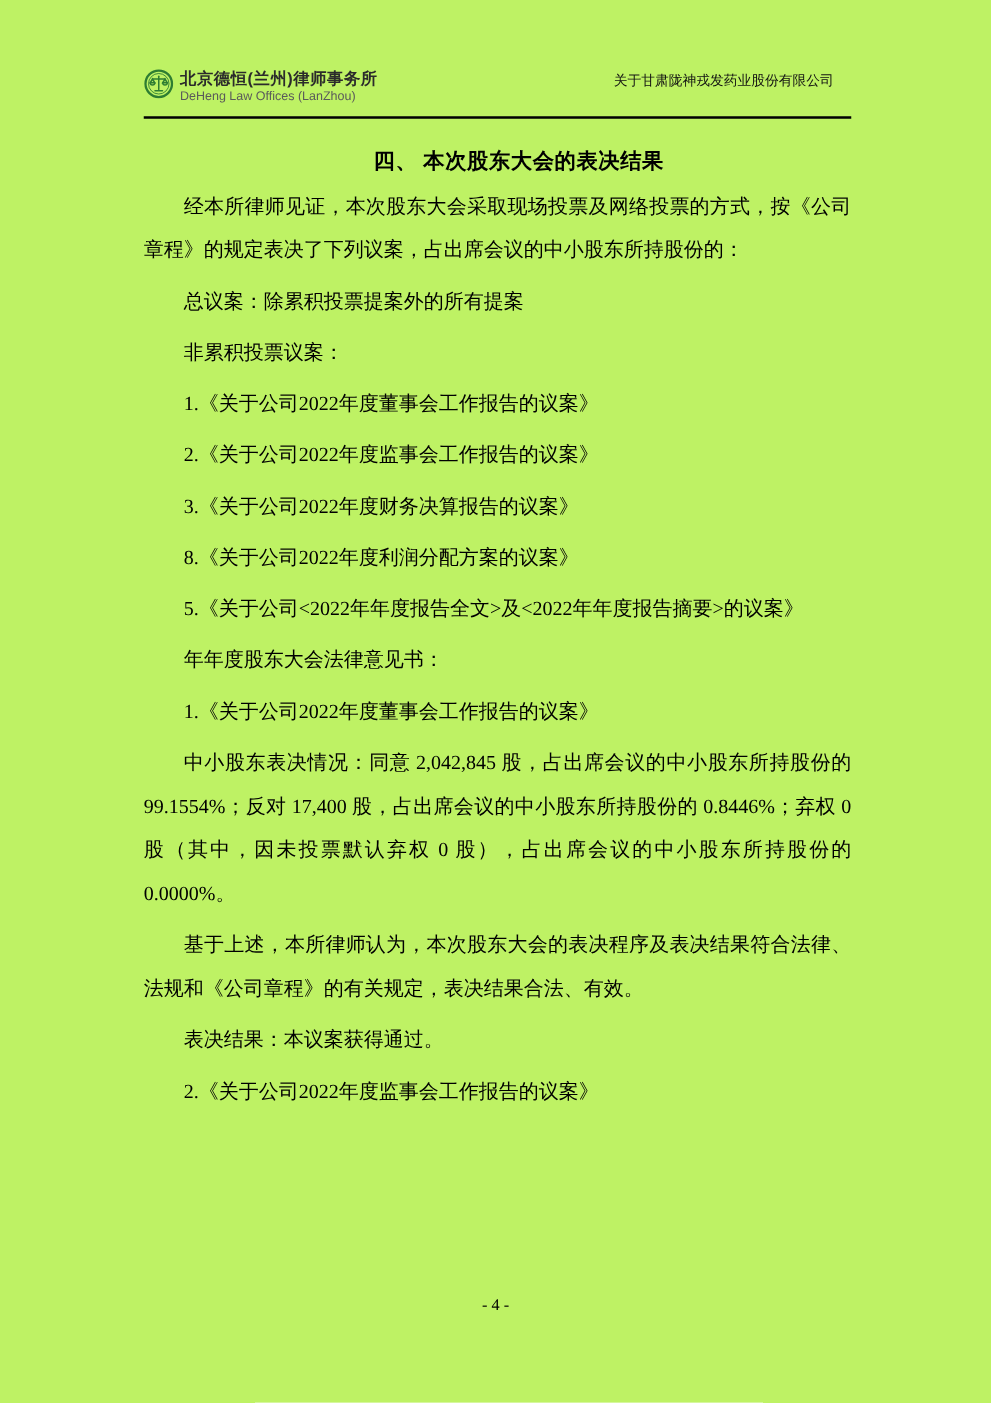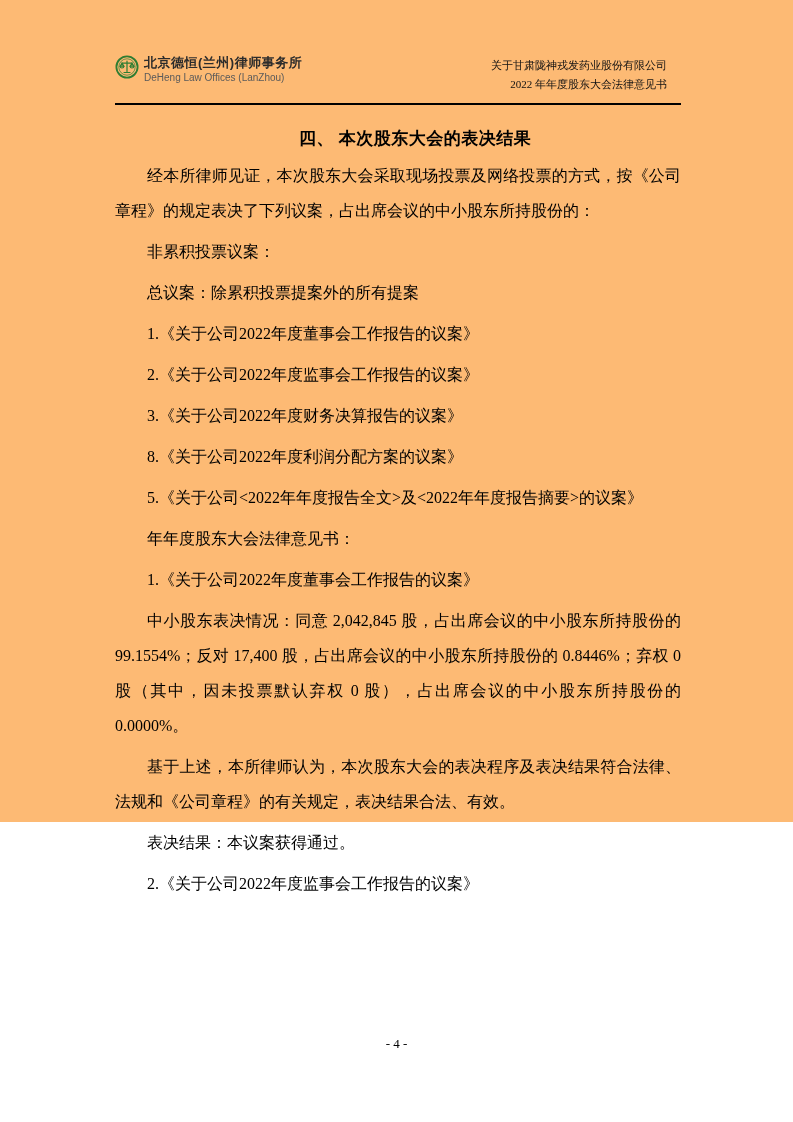--- a/index.html
+++ b/index.html
@@ -5,24 +5,24 @@
   * { margin: 0; padding: 0; box-sizing: border-box; }
   html, body { background: #ffffff; }
   body {
     width: 793px; height: 1122px;
     font-family: "Liberation Serif", serif;
     color: #000000;
     position: relative;
     overflow: hidden;
   }
   .page {
-    width: 793px; height: 822px;
+    width: 793px; height: 1122px;
     padding: 54px 112px 0 115px;
     position: relative;
-    background: #fdba74;
+    background: #bef264;
   }
   
   .header {
     display: flex;
     justify-content: space-between;
     align-items: flex-start;
     border-bottom: 2px solid #000000;
     padding-bottom: 9px;
   }
   .header-left { display: flex; align-items: flex-start; gap: 5px; }
@@ -92,29 +92,28 @@
           </g>
         </svg>
       </span>
       <div class="firm-names">
         <span class="firm-cn">北京德恒(兰州)律师事务所</span>
         <span class="firm-en">DeHeng Law Offices (LanZhou)</span>
       </div>
     </div>
     <div class="header-right">
       <div>关于甘肃陇神戎发药业股份有限公司</div>
-      <div>2022 年年度股东大会法律意见书</div>
     </div>
   </div>
 
   <div class="section-title">四、 本次股东大会的表决结果</div>
 
   <p class="body-para">经本所律师见证，本次股东大会采取现场投票及网络投票的方式，按《公司章程》的规定表决了下列议案，占出席会议的中小股东所持股份的：</p>
+  <p class="body-para">总议案：除累积投票提案外的所有提案</p>
   <p class="body-para">非累积投票议案：</p>
-  <p class="body-para">总议案：除累积投票提案外的所有提案</p>
   <p class="body-para">1.《关于公司2022年度董事会工作报告的议案》</p>
   <p class="body-para">2.《关于公司2022年度监事会工作报告的议案》</p>
   <p class="body-para">3.《关于公司2022年度财务决算报告的议案》</p>
   <p class="body-para">8.《关于公司2022年度利润分配方案的议案》</p>
   <p class="body-para">5.《关于公司&lt;2022年年度报告全文&gt;及&lt;2022年年度报告摘要&gt;的议案》</p>
   <p class="body-para">年年度股东大会法律意见书：</p>
   <p class="body-para">1.《关于公司2022年度董事会工作报告的议案》</p>
   <p class="body-para">中小股东表决情况：同意 2,042,845 股，占出席会议的中小股东所持股份的 99.1554%；反对 17,400 股，占出席会议的中小股东所持股份的 0.8446%；弃权 0 股（其中，因未投票默认弃权 0 股），占出席会议的中小股东所持股份的 0.0000%。</p>
   <p class="body-para">基于上述，本所律师认为，本次股东大会的表决程序及表决结果符合法律、法规和《公司章程》的有关规定，表决结果合法、有效。</p>
   <p class="body-para">表决结果：本议案获得通过。</p>

